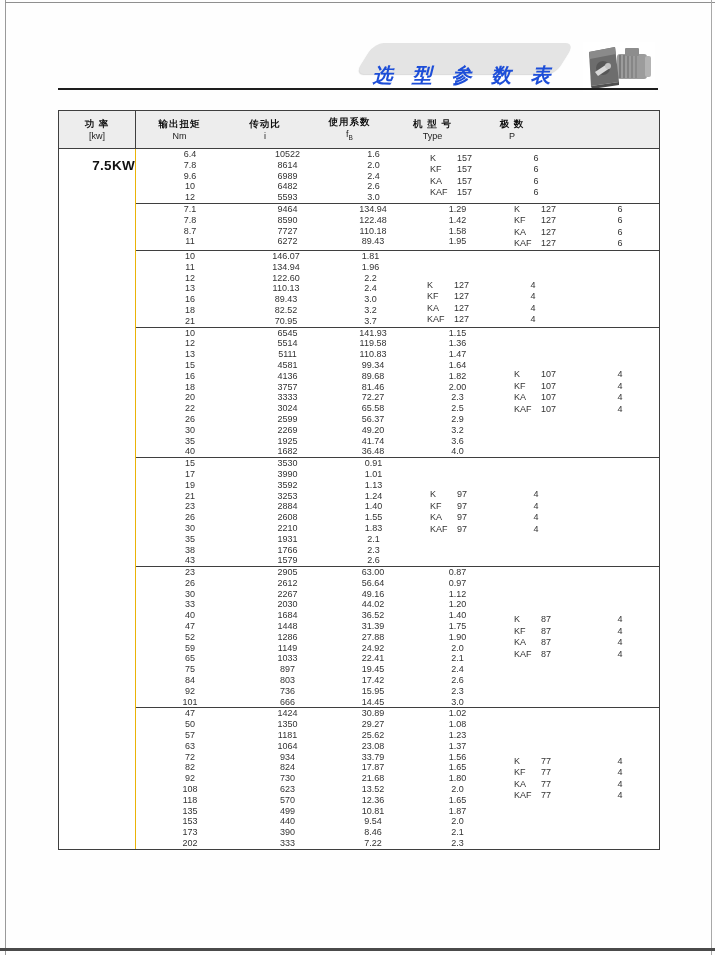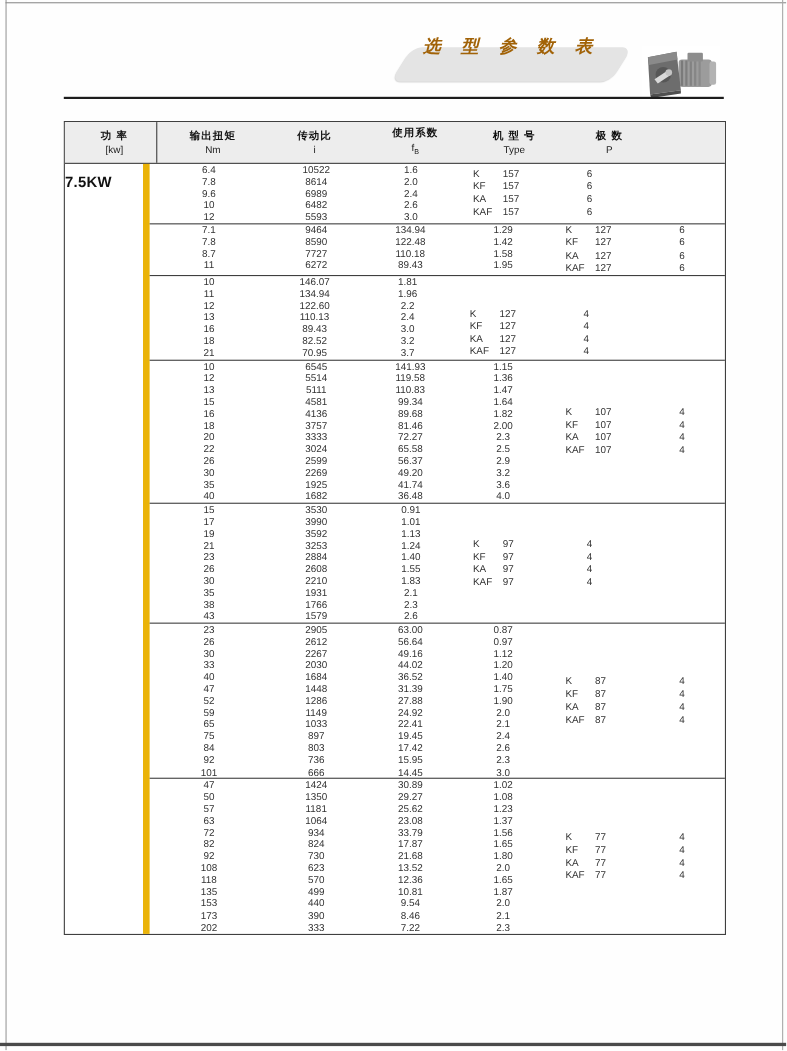--- a/index.html
+++ b/index.html
@@ -9,42 +9,42 @@
   
   .frame-left{position:absolute;left:5px;top:0;width:1px;height:955px;background:#9a9a9a;}
   .frame-top{position:absolute;left:5px;top:2px;width:710px;height:1px;background:#8f8f8f;}
   .frame-right{position:absolute;left:711px;top:0;width:1px;height:955px;background:#a8a8a8;}
   .frame-bottom{position:absolute;left:0;top:948px;width:715px;height:3px;background:#4a4a4a;}
 
   
   .banner{position:absolute;left:365px;top:43px;width:200px;height:31px;
     background:#e4e4e4;border-radius:9px;transform:skewX(-32deg);
     box-shadow:0 1px 1px rgba(0,0,0,0.15);}
-  .banner-text{position:absolute;left:365px;top:32px;width:200px;text-align:center;
-    font-style:italic;font-weight:bold;font-size:16px;letter-spacing:7px;color:#a16207;}
+  .banner-text{position:absolute;left:365px;top:62px;width:200px;text-align:center;
+    font-style:italic;font-weight:bold;font-size:20px;letter-spacing:7px;color:#1d4ed8;}
 
   
   .motor{position:absolute;left:583px;top:42px;width:72px;height:50px;}
 
   
   .title-rule{position:absolute;left:58px;top:88px;width:600px;height:2px;background:#1d1d1d;}
 
   
   .ptable{position:absolute;left:58px;top:110px;width:600px;border:1px solid #3f3f3f;background:#fff;}
   .thead{display:flex;background:#ededed;border-bottom:1px solid #3f3f3f;height:37px;}
   .th{display:flex;flex-direction:column;justify-content:center;align-items:center;
-      font-size:9.5px;line-height:13px;color:#111;padding-left:7px;}
+      font-size:9.5px;line-height:13px;color:#111;}
   .th .cn{font-weight:bold;letter-spacing:1px;}
   .th .unit{font-weight:normal;font-size:9px;color:#222;}
   .th-power{width:76px;border-right:1px solid #3f3f3f;}
   .cw0{width:108px}.cw1{width:87px}.cw2{width:84px}.cw3{width:85px}.cw4{width:81px}.cw5{width:78px}
   sub{font-size:6.5px;}
 
   .tbody{display:flex;}
-  .power-cell{width:76px;border-right:6px solid #eab308;text-align:left;}
+  .power-cell{width:76px;border-right:1px solid #eab308;text-align:right;}
   .power-val{margin-top:9px;font-weight:bold;font-size:13.5px;letter-spacing:0.3px;color:#111;}
   .blocks{flex:1;display:flex;flex-direction:column;}
   .block{display:flex;border-bottom:1px solid #3f3f3f;padding:0 0;}
   .block:last-child{border-bottom:none;}
   .ncol{display:flex;flex-direction:column;}
   .ncol .line{font-size:9px;line-height:10.8px;text-align:center;color:#333;white-space:pre;}
   .typecol{display:flex;flex-direction:column;box-sizing:border-box;padding-left:14px;}
   .polecol{display:flex;flex-direction:column;}
   .align-center .typecol,.align-center .polecol{justify-content:center;}
   .align-bottom .typecol,.align-bottom .polecol{justify-content:flex-end;padding-bottom:1px;}

